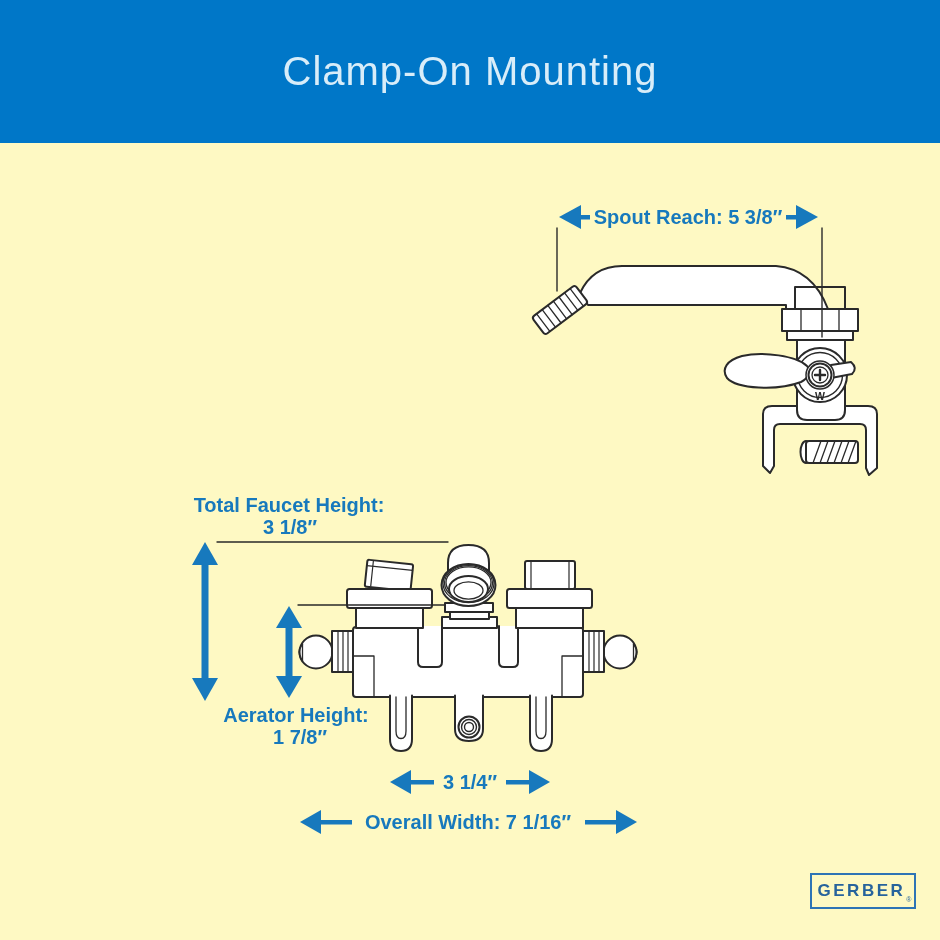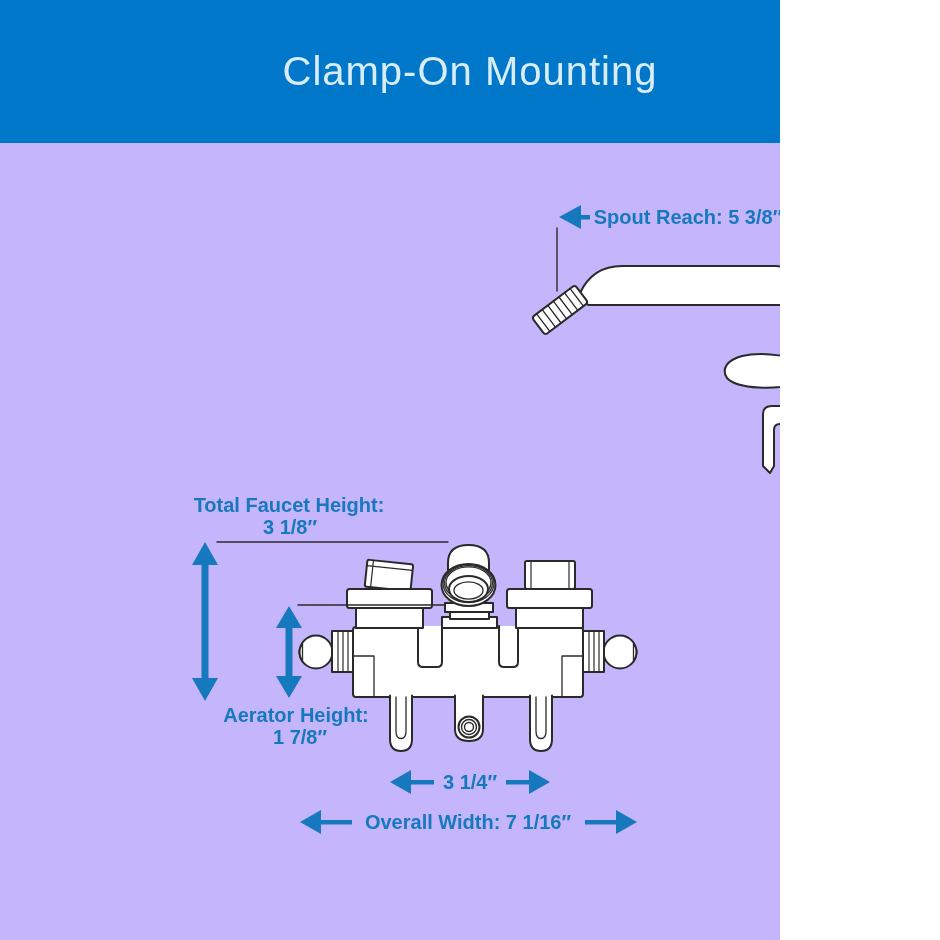--- a/index.html
+++ b/index.html
@@ -1,16 +1,16 @@
 <!DOCTYPE html>
 <html><head>
 <meta charset="utf-8">
 <style>
   html,body{margin:0;padding:0;background:#ffffff;}
-  .page{position:relative;width:780px;height:940px;background:#c4b5fd;overflow:hidden;
+  .page{position:relative;width:940px;height:940px;background:#fef9c3;overflow:hidden;
         font-family:"Liberation Sans",sans-serif;}
   .header{position:absolute;left:0;top:0;width:940px;height:143px;background:#0077c8;
           display:flex;align-items:center;justify-content:center;}
   .header h1{margin:0;font-weight:300;font-size:40px;letter-spacing:1px;color:#d8edf9;}
   svg.diagram{position:absolute;left:0;top:0;}
   .dim-text{font-family:"Liberation Sans",sans-serif;font-weight:bold;fill:#1779bd;}
   .logo-box{position:absolute;left:810px;top:873px;width:102px;height:32px;
             border:2px solid #2e74b5;display:flex;align-items:center;justify-content:center;}
   .logo-box .brand{font-size:17px;font-weight:bold;letter-spacing:2.5px;color:#27639c;padding-left:3px;}
   .logo-box .reg{font-size:7px;color:#27639c;align-self:flex-end;margin:0 0 4px 1px;}
@@ -206,14 +206,18 @@
 
     <g fill="#1779bd">
       <polygon points="300,822 321,810 321,834"></polygon>
       <rect x="319" y="820" width="33" height="4.5"></rect>
       <rect x="585" y="820" width="33" height="4.5"></rect>
       <polygon points="637,822 616,810 616,834"></polygon>
     </g>
     <text class="dim-text" x="468" y="829" text-anchor="middle" font-size="20">Overall Width: 7 1/16″</text>
   </svg>
 
+  <div class="logo-box">
+    <span class="brand">GERBER</span>
+    <span class="reg">®</span>
+  </div>
 
 </div>
 
 </body></html>

